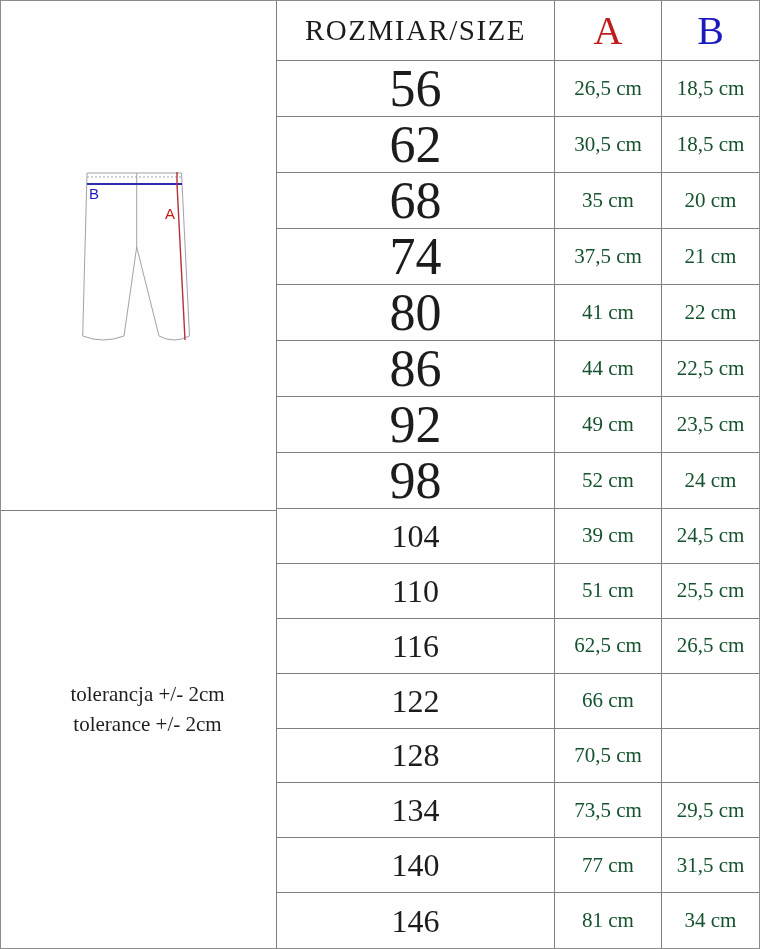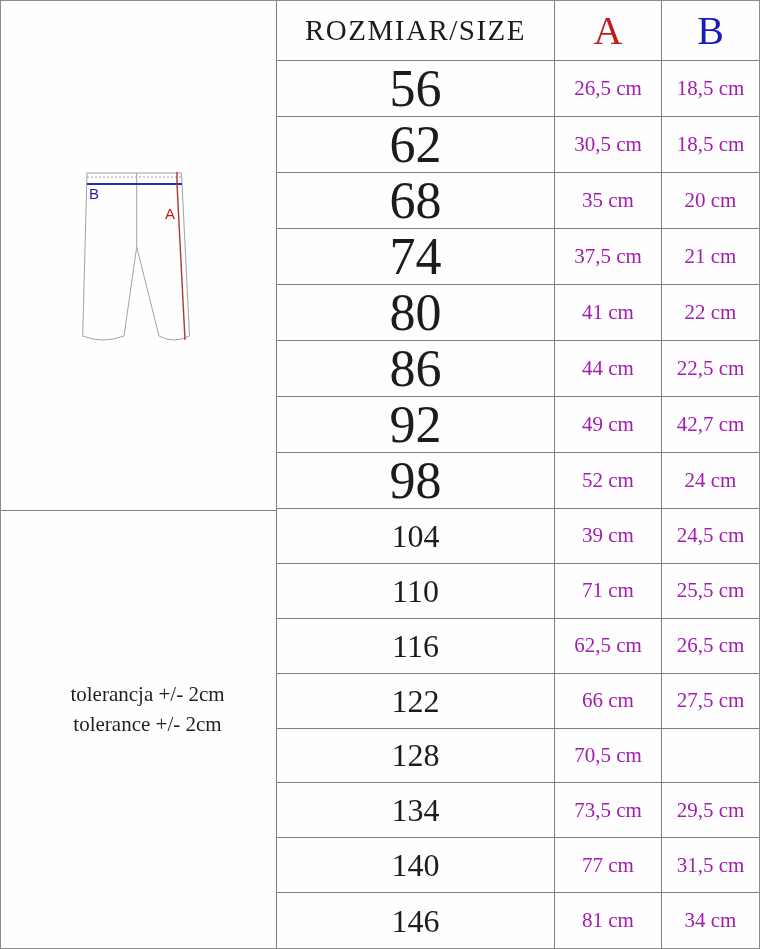--- a/index.html
+++ b/index.html
@@ -45,21 +45,21 @@
   }
   .size-cell { width: 278px; border-right: 1px solid #7f7f7f; }
   .a-cell   { width: 107px; border-right: 1px solid #7f7f7f; }
   .b-cell   { flex: 1; }
 
   .header .size-cell { font-size: 29px; letter-spacing: 1.5px; }
   .header .a-cell, .header .b-cell { font-size: 40px; line-height: 1; }
 
   .num  { font-size: 52px; line-height: 1; }
   .rows .row:nth-child(n+9) .num { font-size: 32px; }
-  .meas { font-size: 21px; color: #a21caf; }
+  .meas { font-size: 21px; color: #14532d; }
 
   
   .full-divider {
     position: absolute; left: 0; top: 509px; width: 275px; height: 1px;
     background: #7f7f7f;
   }
 </style>
 </head>
 <body>
 
@@ -135,51 +135,50 @@
 
   <div class="row">
     <div class="cell size-cell num">86</div>
     <div class="cell a-cell meas">44 cm</div>
     <div class="cell b-cell meas">22,5 cm</div>
   </div>
 
   <div class="row">
     <div class="cell size-cell num">92</div>
     <div class="cell a-cell meas">49 cm</div>
-    <div class="cell b-cell meas">42,7 cm</div>
+    <div class="cell b-cell meas">23,5 cm</div>
   </div>
 
   <div class="row">
     <div class="cell size-cell num">98</div>
     <div class="cell a-cell meas">52 cm</div>
     <div class="cell b-cell meas">24 cm</div>
   </div>
 
   <div class="row">
     <div class="cell size-cell num">104</div>
     <div class="cell a-cell meas">39 cm</div>
     <div class="cell b-cell meas">24,5 cm</div>
   </div>
 
   <div class="row">
     <div class="cell size-cell num">110</div>
-    <div class="cell a-cell meas">71 cm</div>
+    <div class="cell a-cell meas">51 cm</div>
     <div class="cell b-cell meas">25,5 cm</div>
   </div>
 
   <div class="row">
     <div class="cell size-cell num">116</div>
     <div class="cell a-cell meas">62,5 cm</div>
     <div class="cell b-cell meas">26,5 cm</div>
   </div>
 
   <div class="row">
     <div class="cell size-cell num">122</div>
     <div class="cell a-cell meas">66 cm</div>
-    <div class="cell b-cell meas">27,5 cm</div>
   </div>
 
   <div class="row">
     <div class="cell size-cell num">128</div>
     <div class="cell a-cell meas">70,5 cm</div>
   </div>
 
   <div class="row">
     <div class="cell size-cell num">134</div>
     <div class="cell a-cell meas">73,5 cm</div>

